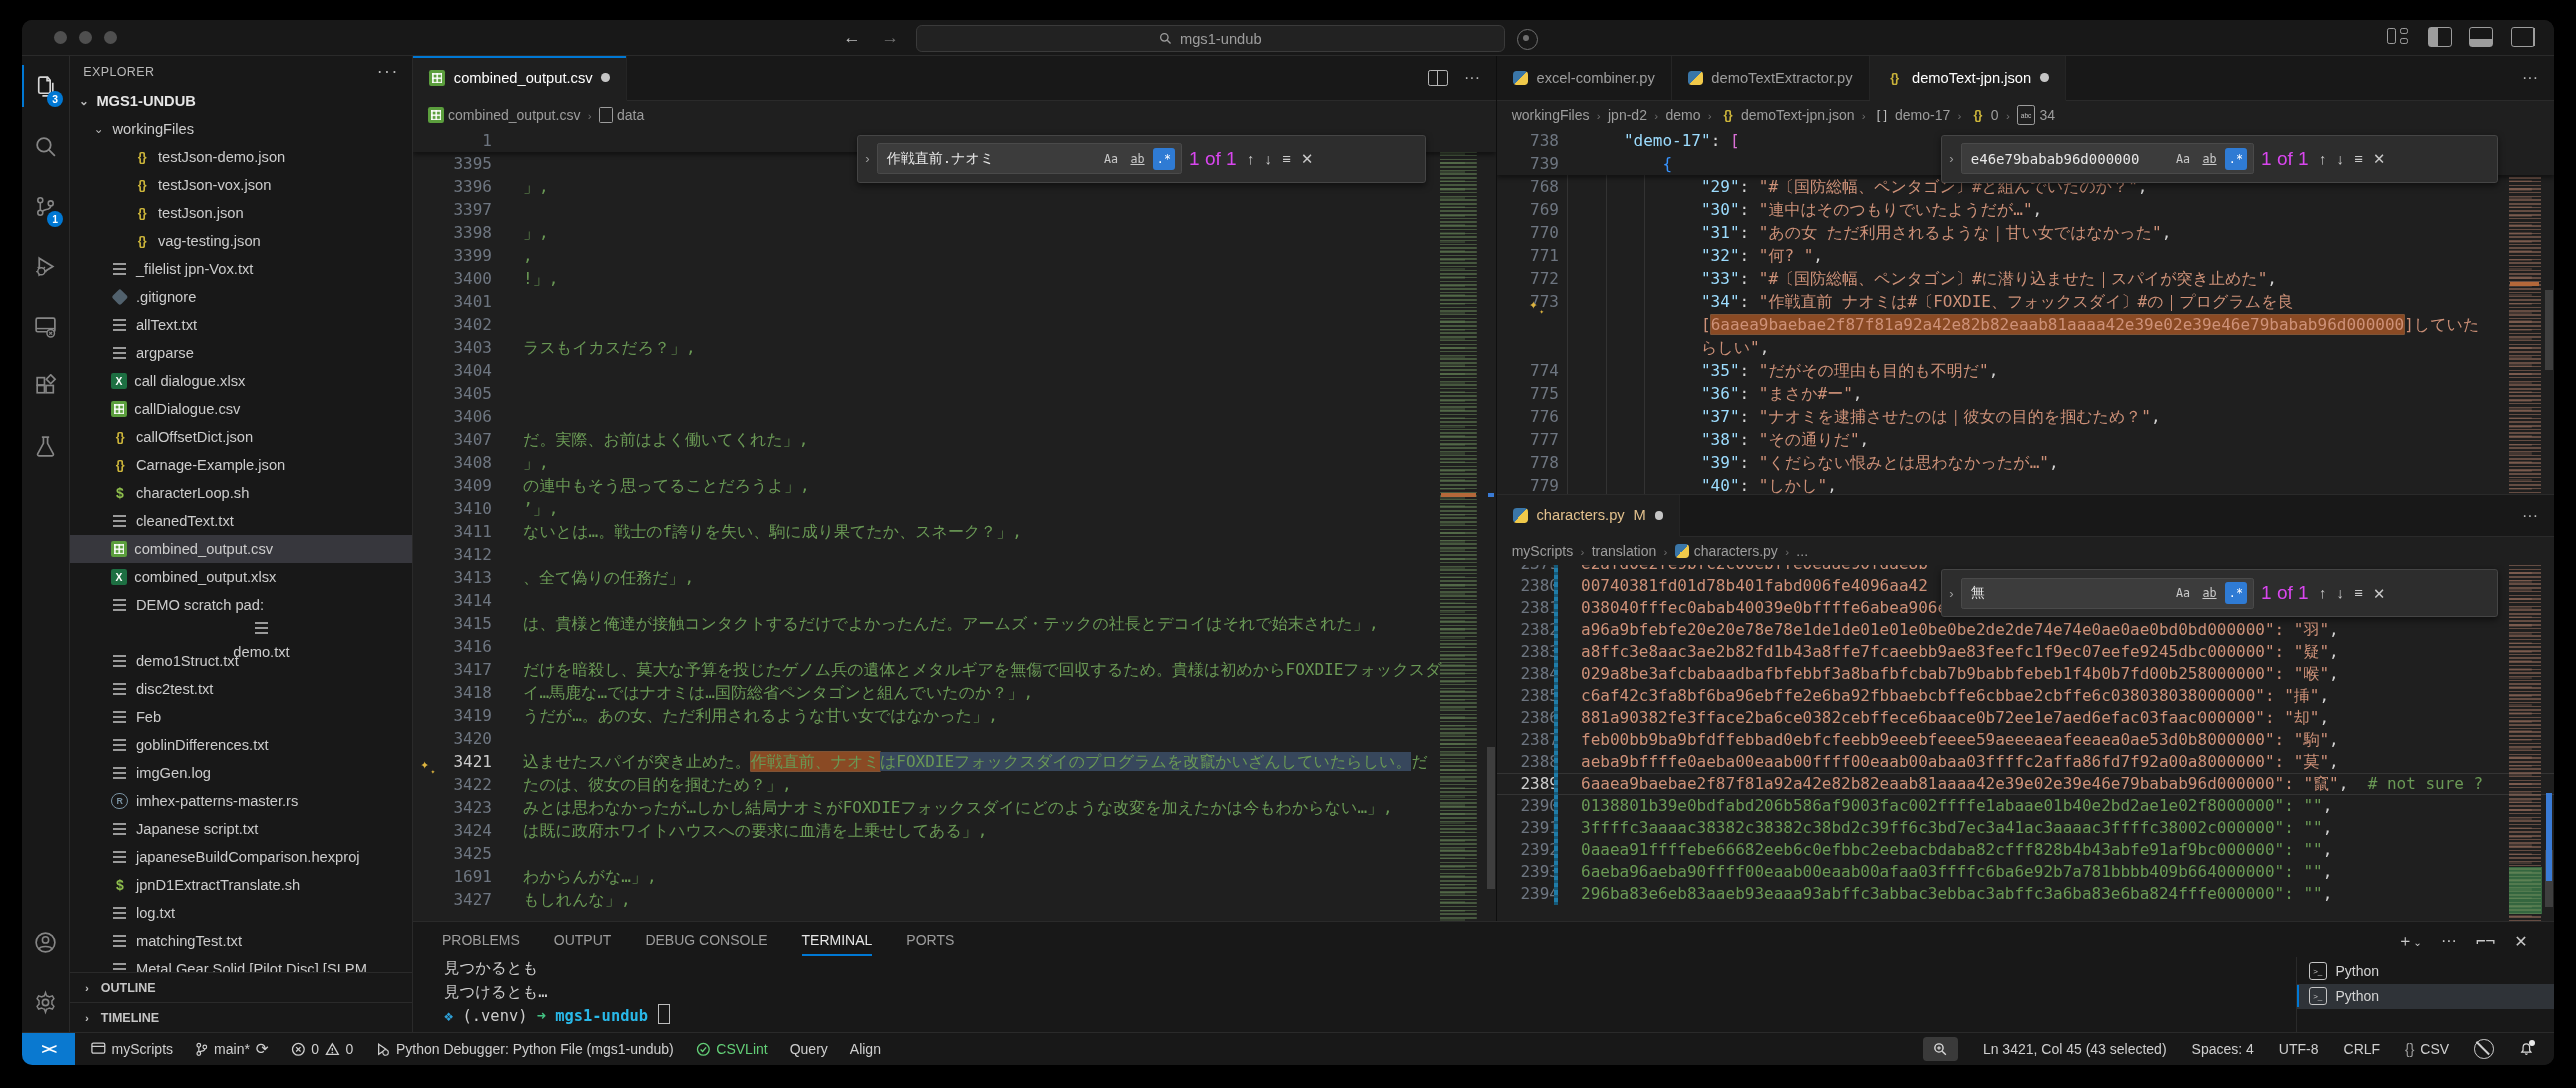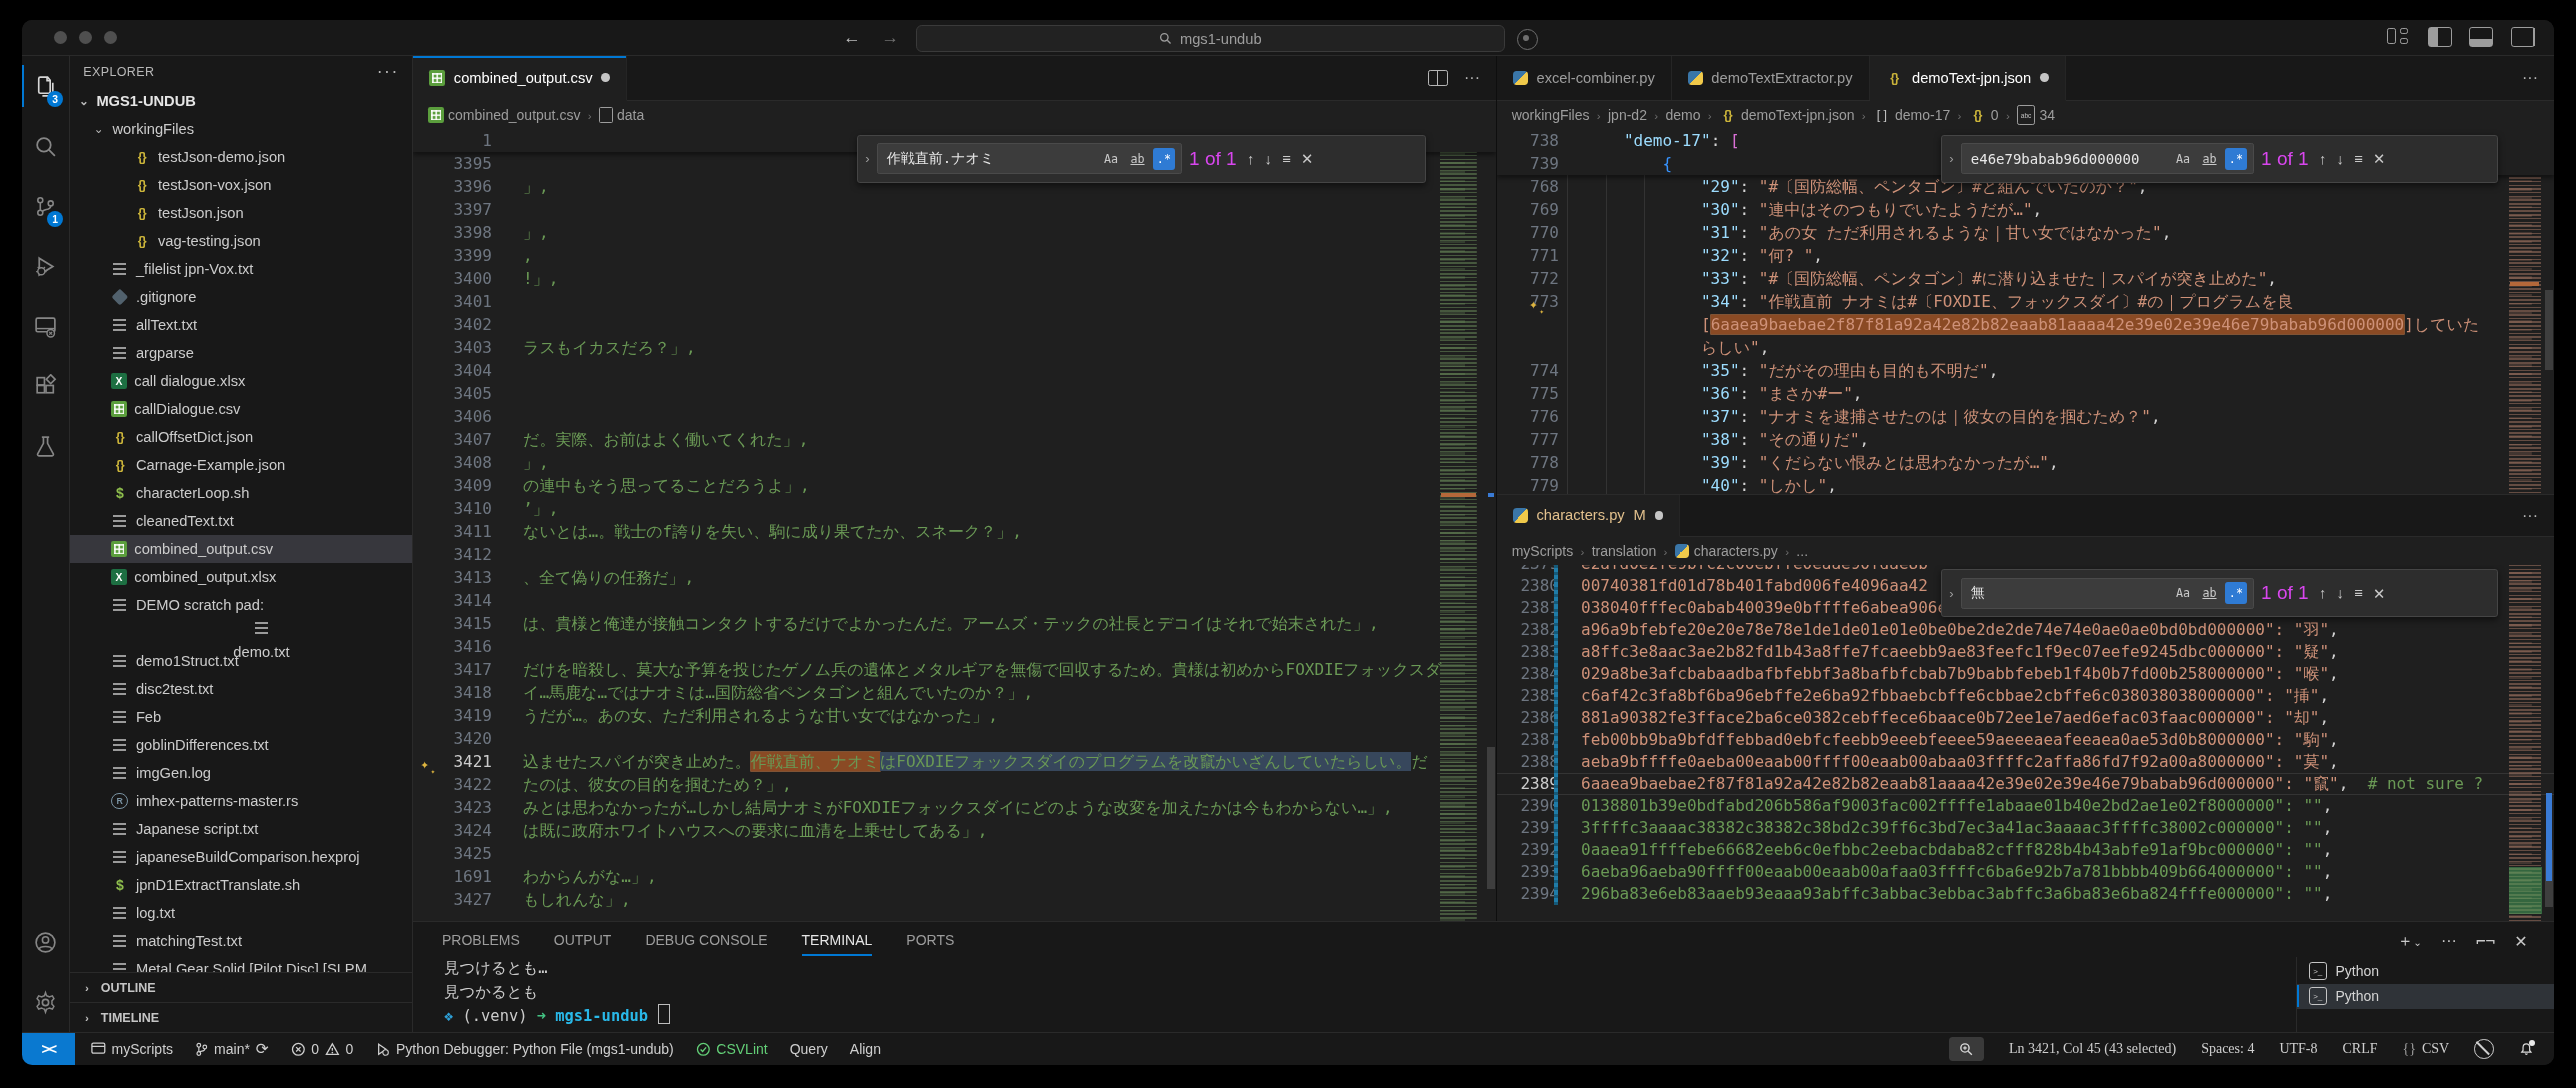--- a/index.html
+++ b/index.html
@@ -131,21 +131,21 @@
   .tl-row.sel{background:#2f3338;}
   .tl-row.sel::before{content:"";position:absolute;left:0;top:1.5px;bottom:1.5px;width:2.2px;background:#0078d4;}
   .term-ico{width:16px;height:16px;border:1.5px solid #c5c5c5;border-radius:2.9px;font-size:8px;display:flex;align-items:center;justify-content:center;color:#c5c5c5;}
   
   .statusbar{height:32px;background:#181818;border-top:0.7px solid #2a2a2a;display:flex;align-items:center;font-size:14px;color:#cfcfcf;flex:none;}
   .sb-item{display:flex;align-items:center;gap:5.9px;margin-right:22px;white-space:nowrap;}
   .remotebox{width:53px;height:32px;background:#0a79d0;color:#fff;display:flex;align-items:center;justify-content:center;
     font-weight:bold;font-size:14.7px;margin-right:16px;letter-spacing:-1.5px;}
   .green{color:#63cf77;}
   .sb-right{margin-left:auto;display:flex;align-items:center;padding-right:20.6px;}
-  .sb-right .sb-item{margin-right:0;margin-left:25px;font-family:Liberation Serif, serif;}
+  .sb-right .sb-item{margin-right:0;margin-left:25px;}
   .zoombox{background:#3a3a3a;border-radius:3.7px;width:35px;height:23.5px;display:flex;align-items:center;justify-content:center;}
   .ico-slash{position:relative;width:17.6px;height:17.6px;border:1.5px solid #cfcfcf;border-radius:50%;}
   .ico-slash::after{content:"";position:absolute;left:-1.5px;top:6.6px;width:17.6px;height:1.5px;background:#cfcfcf;transform:rotate(45deg);}
   .bell{position:relative;}
   .bell::after{content:"";position:absolute;right:-1.5px;top:-1.5px;width:5.9px;height:5.9px;background:#e7e7e7;border-radius:50%;}
   svg{display:block;}
 </style>
 </head>
 <body>
 
@@ -715,22 +715,22 @@
             <span class="p-tab">PORTS</span>
           </div>
         <div class="p-acts">
           <span>＋<span style="font-size:10.3px;">⌄</span></span>
           <span>···</span>
           <span style="font-family:'DejaVu Sans Mono',monospace;">⌐¬</span>
           <span>✕</span>
         </div>
         <div class="p-body">
           <div class="term" id="term">
+              <div>見つかるとも</div>
               <div>見つけるとも…</div>
-              <div>見つかるとも</div>
               <div class="prompt"><span class="star">❖</span> <span class="venv">(.venv)</span> <span class="arr">➜</span>  <span class="cwd">mgs1-undub</span><span class="cursorbox"></span></div>
             </div>
           <div class="termlist" id="termlist">
               <div class="tl-row">
                 <span class="term-ico">&gt;_</span>
                 <span>Python</span>
               </div>
               <div class="tl-row sel">
                 <span class="term-ico">&gt;_</span>
                 <span>Python</span>

